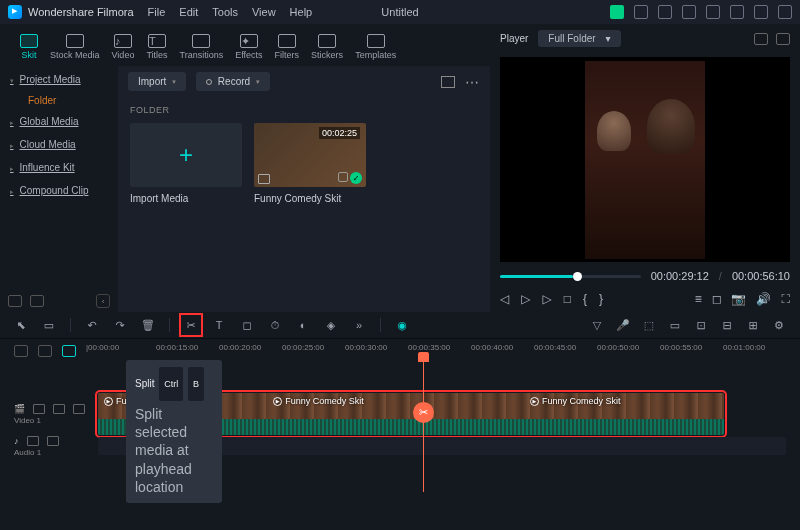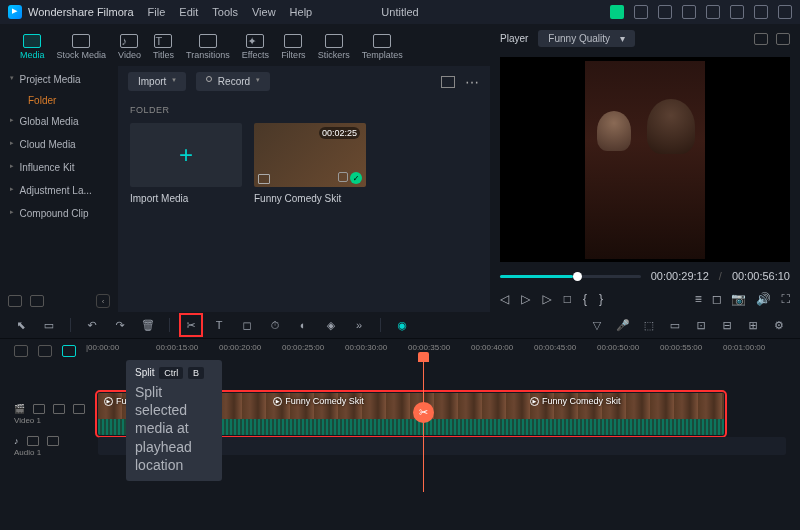--- a/index.html
+++ b/index.html
@@ -23,49 +23,49 @@
 .left-panel { width: 490px; background: #14181f; display: flex; flex-direction: column; }
 .category-tabs { display: flex; gap: 4px; padding: 8px 16px 4px; align-items: flex-start; }
 .cat-tab { display: flex; flex-direction: column; align-items: center; gap: 2px; color: #9aa0aa; cursor: pointer; padding: 2px 4px; }
 .cat-tab.active { color: #00d4cc; }
 .cat-tab .ic { width: 18px; height: 14px; border: 1px solid currentColor; border-radius: 2px; }
 .cat-tab .ic.media { background: rgba(0,212,204,0.15); }
 .cat-lbl { font-size: 9px; }
 
 .panel-body { display: flex; flex: 1; overflow: hidden; }
 .sidebar-tree { width: 118px; background: #14181f; padding: 2px 0; position: relative; }
-.tree-item { display: flex; align-items: flex-start; padding: 6px 10px; color: #aeb2ba; cursor: pointer; gap: 6px; font-size: 10px; }
+.tree-item { display: flex; align-items: flex-end; padding: 6px 10px; color: #aeb2ba; cursor: pointer; gap: 6px; font-size: 10px; text-decoration: underline; }
 .tree-item::before { content: "▸"; font-size: 7px; color: #666; }
 .tree-item.open::before { content: "▾"; }
 .tree-child { padding-left: 28px; font-size: 10px; color: #d97c2a; padding-top: 4px; padding-bottom: 4px; }
 .sidebar-bottom { position: absolute; bottom: 4px; left: 0; right: 0; display: flex; gap: 8px; padding: 0 8px; align-items: center; }
 .sb-ic { width: 14px; height: 12px; border: 1px solid #555; border-radius: 2px; }
 .collapse-chev { margin-left: auto; width: 14px; height: 14px; border: 1px solid #444; border-radius: 3px; display: flex; align-items: center; justify-content: center; font-size: 8px; color: #888; }
 
 .media-area { flex: 1; background: #1a1f29; display: flex; flex-direction: column; }
 .media-toolbar { display: flex; align-items: center; padding: 6px 10px; gap: 10px; }
-.btn { background: #2a303c; padding: 4px 10px; border-radius: 3px; display: flex; gap: 6px; cursor: pointer; color: #c8ccd3; font-size: 10px; }
+.btn { background: #2a303c; padding: 4px 10px; border-radius: 3px; display: flex; align-items: center; gap: 6px; cursor: pointer; color: #c8ccd3; font-size: 10px; }
 .btn .chev { font-size: 7px; color: #888; }
 .rec-dot { width: 6px; height: 6px; border-radius: 50%; border: 1px solid #aaa; }
 .filter-ic { margin-left: auto; width: 14px; height: 12px; border: 1px solid #888; }
 .more-ic { font-size: 14px; color: #aaa; cursor: pointer; letter-spacing: 1px; }
 
 .media-toolbar2 { display: flex; align-items: center; padding: 4px 10px; gap: 10px; }
 .search-box { flex: 1; background: #14181f; border-radius: 3px; padding: 4px 8px; display: flex; align-items: center; gap: 6px; }
 .search-box input { background: transparent; border: none; color: #888; outline: none; font-size: 10px; width: 100%; }
 .search-ic { color: #777; font-size: 11px; }
 
 .folder-label { padding: 8px 12px 4px; font-size: 9px; color: #888; letter-spacing: 0.5px; }
 .thumbs { display: flex; gap: 12px; padding: 4px 12px; }
 .thumb { width: 112px; }
 .thumb-img { width: 112px; height: 64px; background: #262c36; border-radius: 2px; position: relative; display: flex; align-items: center; justify-content: center; }
 .thumb-img.import { }
 .plus { color: #00d4cc; font-size: 24px; font-weight: 200; }
 .thumb-img.video { background: linear-gradient(135deg, #4a3828, #6a4a30); }
-.thumb-img .dur { position: absolute; top: 4px; right: 6px; font-size: 9px; color: #fff; background: rgba(0,0,0,0.5); padding: 1px 3px; border-radius: 6px; }
+.thumb-img .dur { position: absolute; top: 4px; right: 6px; font-size: 9px; color: #fff; background: rgba(0,0,0,0.5); padding: 1px 3px; border-radius: 0; }
 .thumb-img .badge-bl { position: absolute; bottom: 3px; left: 4px; width: 12px; height: 10px; border: 1px solid #aaa; border-radius: 1px; }
 .thumb-img .badge-br { position: absolute; bottom: 3px; right: 4px; display: flex; gap: 2px; }
 .check { width: 12px; height: 12px; border-radius: 50%; background: #00d084; display: flex; align-items: center; justify-content: center; color: #000; font-size: 8px; }
 .sq { width: 10px; height: 10px; border: 1px solid #999; border-radius: 2px; }
 .thumb-name { font-size: 10px; color: #c8ccd3; padding-top: 6px; }
 
 
 .player-panel { flex: 1; background: #14181f; display: flex; flex-direction: column; }
 .player-head { display: flex; align-items: center; padding: 6px 10px; gap: 10px; }
 .player-lbl { font-size: 10px; color: #c8ccd3; }
@@ -99,21 +99,21 @@
 .tl-right { margin-left: auto; display: flex; gap: 12px; }
 
 .tl-toolbar2 { display: flex; align-items: center; padding: 4px 14px; gap: 10px; position: relative; }
 .tl2-ic { width: 14px; height: 12px; border: 1px solid #555; border-radius: 2px; }
 .tl2-ic.link { border-color: #00d4cc; }
 .ruler { flex: 1; height: 16px; position: relative; color: #888; font-size: 8px; text-align: center; }
 .ruler-tick { position: absolute; top: 0; }
 
 .tooltip { position: absolute; left: 126px; top: 360px; background: #2e3440; border-radius: 3px; padding: 7px 9px; width: 96px; z-index: 10; font-size: 10px; }
 .tooltip-head { color: #e8eaed; font-weight: 500; margin-bottom: 4px; }
-.tt-key { display: inline-block; background: #1a1f29; padding: 1px 5px; border-radius: 2px; font-size: 9px; margin-left: 2px; }
+.tt-key { display: inline-block; background: #1a1f29; padding: 12px 5px; border-radius: 2px; font-size: 9px; margin-left: 2px; }
 .tooltip-body { color: #aeb2ba; font-size: 14px; line-height: 1.3; }
 
 .playhead { position: absolute; left: 423px; top: 352px; width: 1px; height: 140px; background: #ff6b4a; z-index: 5; }
 .playhead-head { position: absolute; left: -5px; top: 0; width: 11px; height: 10px; background: #ff6b4a; border-radius: 2px 2px 0 0; }
 .playhead-split { position: absolute; left: -10px; top: 50px; width: 21px; height: 21px; border-radius: 50%; background: #ff6b4a; display: flex; align-items: center; justify-content: center; color: #fff; font-size: 11px; }
 
 .tracks { padding: 30px 14px 4px; }
 .track-row { display: flex; align-items: center; height: 42px; gap: 6px; margin-bottom: 2px; }
 .track-head { width: 78px; display: flex; flex-direction: column; gap: 2px; }
 .track-head-top { display: flex; gap: 8px; align-items: center; }
@@ -155,21 +155,21 @@
     <div class="tr-icon"></div>
   </div>
 </div>
 
 <div class="content-row">
 
   <div class="left-panel">
     <div class="category-tabs">
       <div class="cat-tab active">
           <div class="ic media"></div>
-          <span class="cat-lbl">Media</span>
+          <span class="cat-lbl">Skit</span>
         </div>
       <div class="cat-tab">
           <div class="ic"></div>
           <span class="cat-lbl">Stock Media</span>
         </div>
       <div class="cat-tab">
           <div class="ic">♪</div>
           <span class="cat-lbl">Video</span>
         </div>
       <div class="cat-tab">
@@ -205,23 +205,20 @@
           </div>
         <div class="tree-child"><span>Folder</span></div>
         <div class="tree-item">
             <span>Global Media</span>
           </div>
         <div class="tree-item">
             <span>Cloud Media</span>
           </div>
         <div class="tree-item">
             <span>Influence Kit</span>
-          </div>
-        <div class="tree-item">
-            <span>Adjustment La...</span>
           </div>
         <div class="tree-item">
             <span>Compound Clip</span>
           </div>
         <div class="sidebar-bottom">
           <div class="sb-ic"></div>
           <div class="sb-ic"></div>
           <div class="collapse-chev">‹</div>
         </div>
       </div>
@@ -261,21 +258,21 @@
           </div>
         </div>
       </div>
     </div>
   </div>
 
   <div class="player-panel">
     <div class="player-head">
       <span class="player-lbl">Player</span>
       <div class="quality-sel">
-          <span>Funny Quality</span>
+          <span>Full Folder</span>
           <span class="chev">▾</span>
         </div>
       <div class="player-head-right">
         <div class="phr-ic"></div>
         <div class="phr-ic"></div>
       </div>
     </div>
     <div class="video-view">
       <div class="video-frame">
         <div class="person1"></div>

